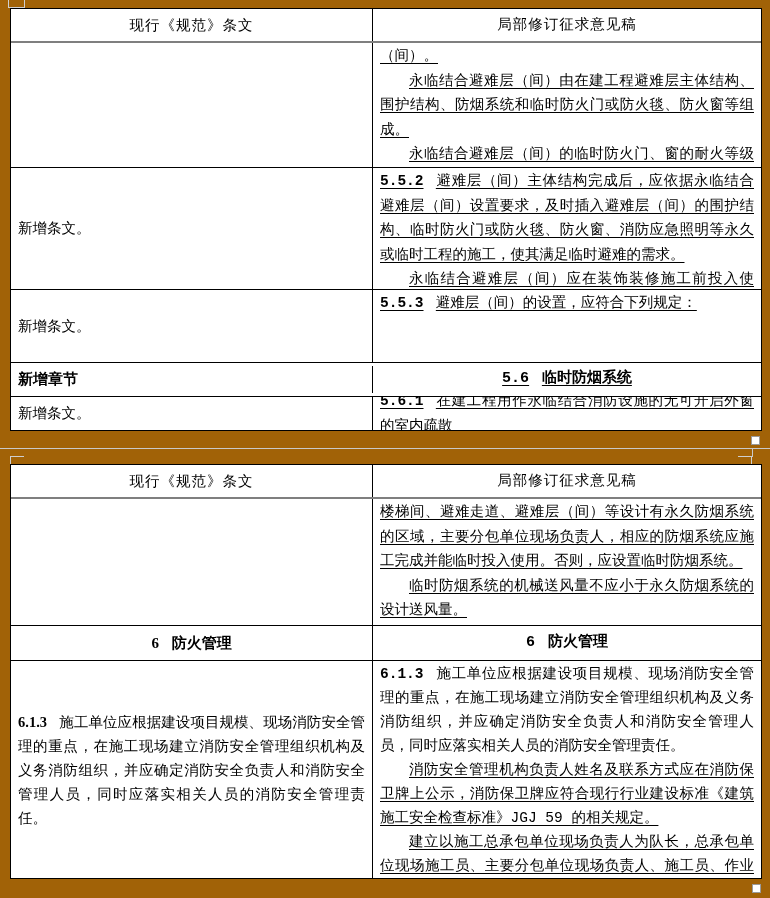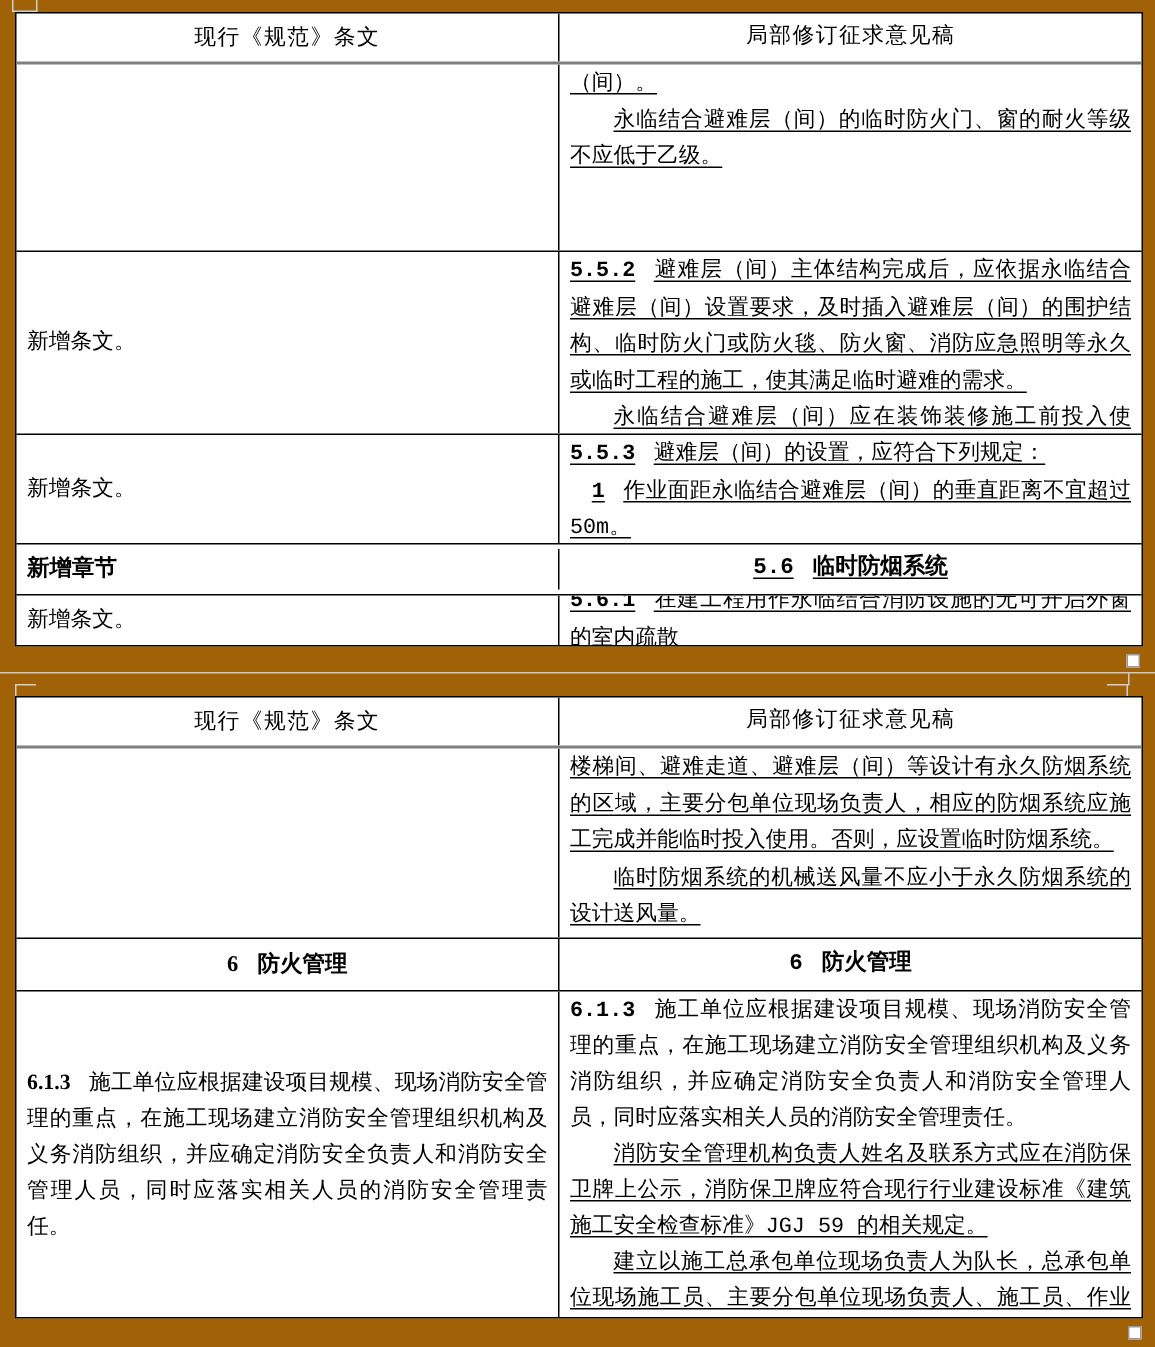--- a/index.html
+++ b/index.html
@@ -51,39 +51,39 @@
 
   <div class="doc-table t1">
       <div class="trow hrow">
         <div class="cell hcell left">现行《规范》条文</div>
         <div class="cell hcell right">局部修订征求意见稿</div>
       </div>
       <div class="trow r0">
         <div class="cell left vmid"></div>
         <div class="cell right">
           <p class="u ">（间）。</p>
+          <p class="u ind2 ">永临结合避难层（间）由在建工程避难层主体结构、围护结构、防烟系统和临时防火门或防火毯、防火窗等组成。</p>
           <p class="u ind2 ">永临结合避难层（间）的临时防火门、窗的耐火等级不应低于乙级。</p>
         </div>
       </div>
       <div class="trow r1">
         <div class="cell left vmid">
           <p class="">新增条文。</p>
         </div>
         <div class="cell right">
           <p class="u "><b class="num">5.5.2</b>避难层（间）主体结构完成后，应依据永临结合避难层（间）设置要求，及时插入避难层（间）的围护结构、临时防火门或防火毯、防火窗、消防应急照明等永久或临时工程的施工，使其满足临时避难的需求。</p>
           <p class="u ind2 ">永临结合避难层（间）应在装饰装修施工前投入使用。</p>
         </div>
       </div>
       <div class="trow r2">
         <div class="cell left vmid">
           <p class="">新增条文。</p>
         </div>
         <div class="cell right">
           <p class="u "><b class="num">5.5.3</b>避难层（间）的设置，应符合下列规定：</p>
-          <p class="u ind1 "><b class="num">1</b>作业面距永临结合避难层（间）的垂直距离不宜超过 50m。</p>
         </div>
       </div>
       <div class="trow r3">
         <div class="cell left vmid">
           <p class="bold">新增章节</p>
         </div>
         <div class="cell right ctr vmid">
           <p class="u bold"><b class="num">5.6</b>临时防烟系统</p>
         </div>
       </div>

